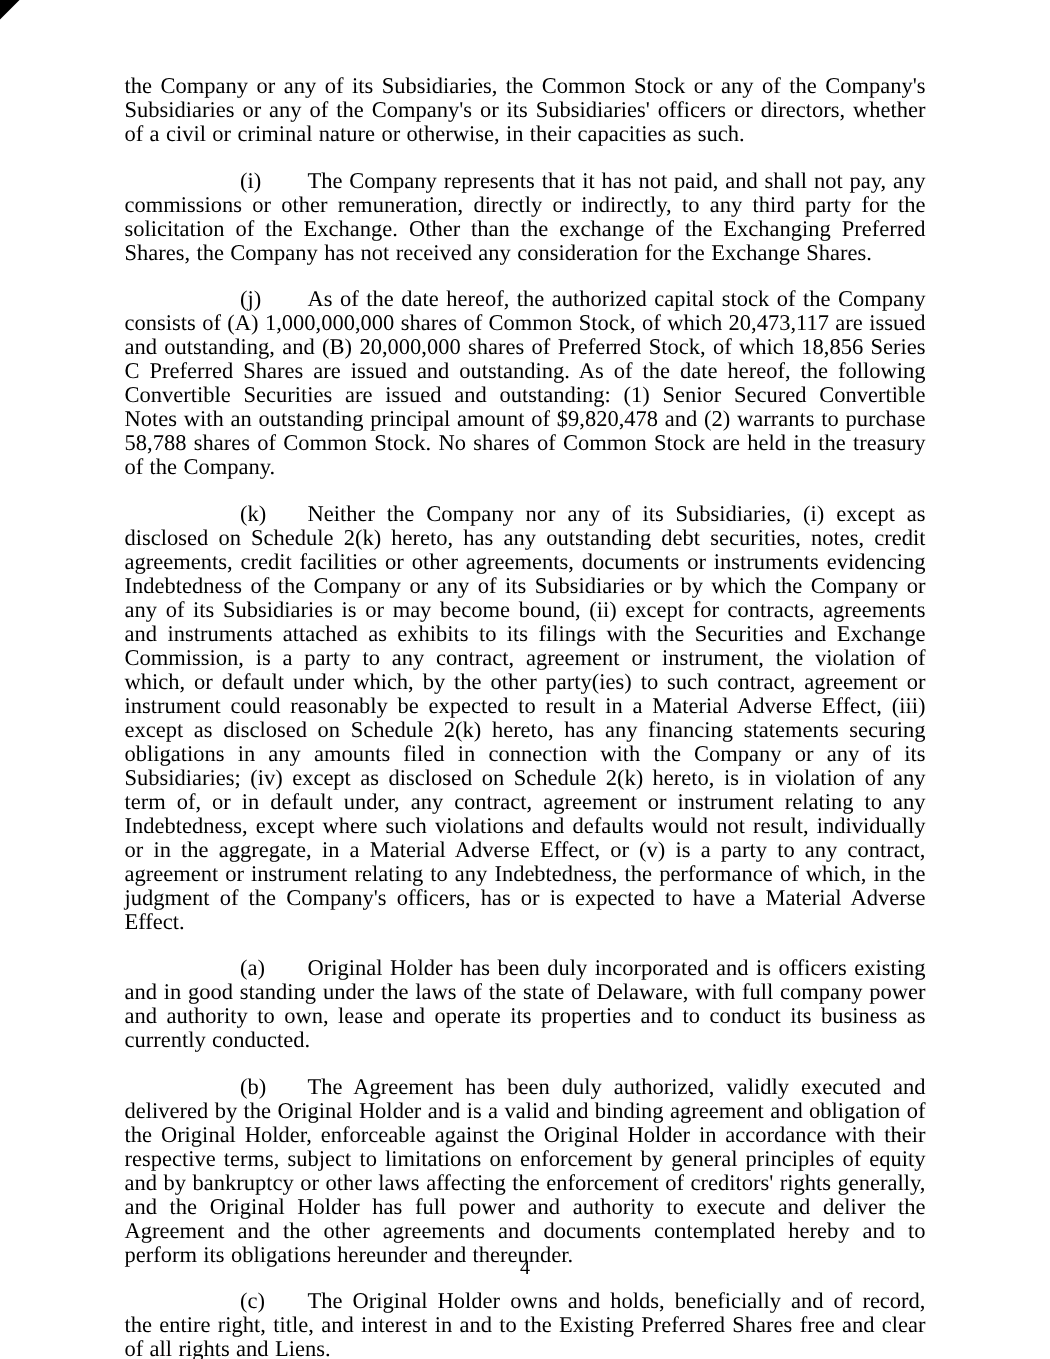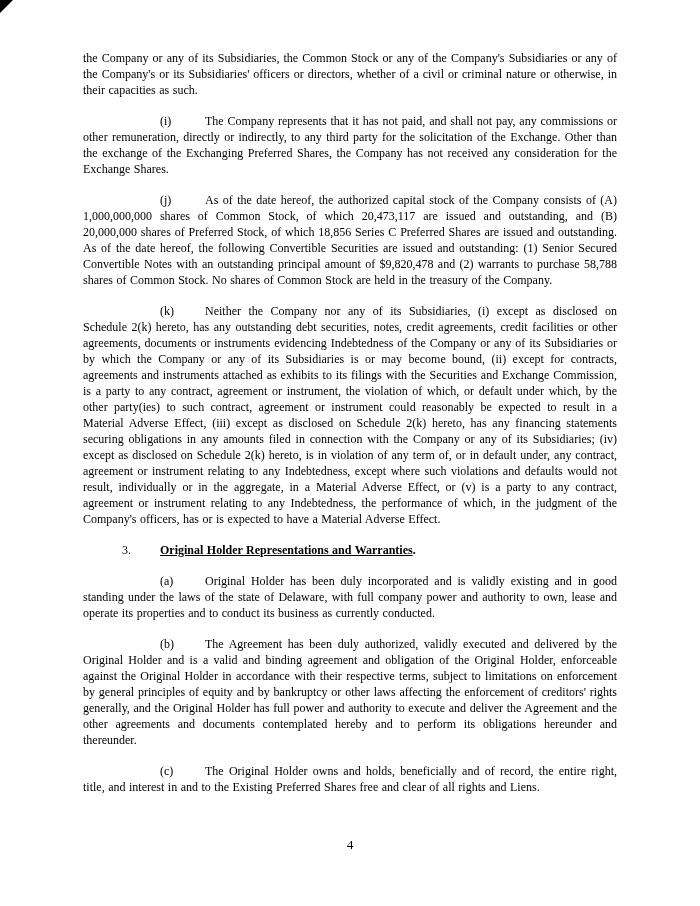--- a/index.html
+++ b/index.html
@@ -25,21 +25,21 @@
     border-right: 13px solid transparent;
   }
   .page-content {
     position: absolute;
     left: 83px;
     top: 50px;
     width: 534px;
   }
   .doc-par {
     margin: 0 0 15px 0;
-    font-size: 12px;
+    font-size: 15px;
     line-height: 16px;
     text-align: justify;
     word-spacing: 0.5px;
   }
   .doc-par.continuation { text-indent: 0; }
   .doc-par.labeled { text-indent: 77px; margin-top: 12px; }
   .doc-par.heading { text-indent: 39px; }
   .plabel {
     display: inline-block;
     width: 45px;
@@ -69,19 +69,18 @@
 </head>
 <body>
 
 <div class="corner-artifact"></div>
 
 <div class="page-content">
     <p class="doc-par continuation"><span>the Company or any of its Subsidiaries, the Common Stock or any of the Company's Subsidiaries or any of the Company's or its Subsidiaries' officers or directors, whether of a civil or criminal nature or otherwise, in their capacities as such.</span></p>
     <p class="doc-par labeled"><span class="plabel">(i)</span><span>The Company represents that it has not paid, and shall not pay, any commissions or other remuneration, directly or indirectly, to any third party for the solicitation of the Exchange. Other than the exchange of the Exchanging Preferred Shares, the Company has not received any consideration for the Exchange Shares.</span></p>
     <p class="doc-par labeled"><span class="plabel">(j)</span><span>As of the date hereof, the authorized capital stock of the Company consists of (A) 1,000,000,000 shares of Common Stock, of which 20,473,117 are issued and outstanding, and (B) 20,000,000 shares of Preferred Stock, of which 18,856 Series C Preferred Shares are issued and outstanding.  As of the date hereof, the following Convertible Securities are issued and outstanding: (1) Senior Secured Convertible Notes with an outstanding principal amount of $9,820,478 and (2) warrants to purchase 58,788 shares of Common Stock.  No shares of Common Stock are held in the treasury of the Company.</span></p>
     <p class="doc-par labeled"><span class="plabel">(k)</span><span>Neither the Company nor any of its Subsidiaries, (i) except as disclosed on Schedule 2(k) hereto, has any outstanding debt securities, notes, credit agreements, credit facilities or other agreements, documents or instruments evidencing Indebtedness of the Company or any of its Subsidiaries or by which the Company or any of its Subsidiaries is or may become bound, (ii) except for contracts, agreements and instruments attached as exhibits to its filings with the Securities and Exchange Commission, is a party to any contract, agreement or instrument, the violation of which, or default under which, by the other party(ies) to such contract, agreement or instrument could reasonably be expected to result in a Material Adverse Effect, (iii) except as disclosed on Schedule 2(k) hereto, has any financing statements securing obligations in any amounts filed in connection with the Company or any of its Subsidiaries; (iv) except as disclosed on Schedule 2(k) hereto, is in violation of any term of, or in default under, any contract, agreement or instrument relating to any Indebtedness, except where such violations and defaults would not result, individually or in the aggregate, in a Material Adverse Effect, or (v) is a party to any contract, agreement or instrument relating to any Indebtedness, the performance of which, in the judgment of the Company's officers, has or is expected to have a Material Adverse Effect.</span></p>
-    <p class="doc-par heading"><span class="hnum">3.</span><span class="htitle">Original Holder Representations and Warranties</span><span class="htrail">.</span></p>
-    <p class="doc-par labeled"><span class="plabel">(a)</span><span>Original Holder has been duly incorporated and is validly existing and in good standing under the laws of the state of Delaware, with full company power and authority to own, lease and operate its properties and to conduct its business as currently conducted.</span></p>
+    <p class="doc-par labeled"><span class="plabel">(a)</span><span>Original Holder has been duly incorporated and is officers existing and in good standing under the laws of the state of Delaware, with full company power and authority to own, lease and operate its properties and to conduct its business as currently conducted.</span></p>
     <p class="doc-par labeled"><span class="plabel">(b)</span><span>The Agreement has been duly authorized, validly executed and delivered by the Original Holder and is a valid and binding agreement and obligation of the Original Holder, enforceable against the Original Holder in accordance with their respective terms, subject to limitations on enforcement by general principles of equity and by bankruptcy or other laws affecting the enforcement of creditors' rights generally, and the Original Holder has full power and authority to execute and deliver the Agreement and the other agreements and documents contemplated hereby and to perform its obligations hereunder and thereunder.</span></p>
     <p class="doc-par labeled"><span class="plabel">(c)</span><span>The Original Holder owns and holds, beneficially and of record, the entire right, title, and interest in and to the Existing Preferred Shares free and clear of all rights and Liens.</span></p>
   </div>
 
 <div class="page-number">4</div>
 
 </body></html>

